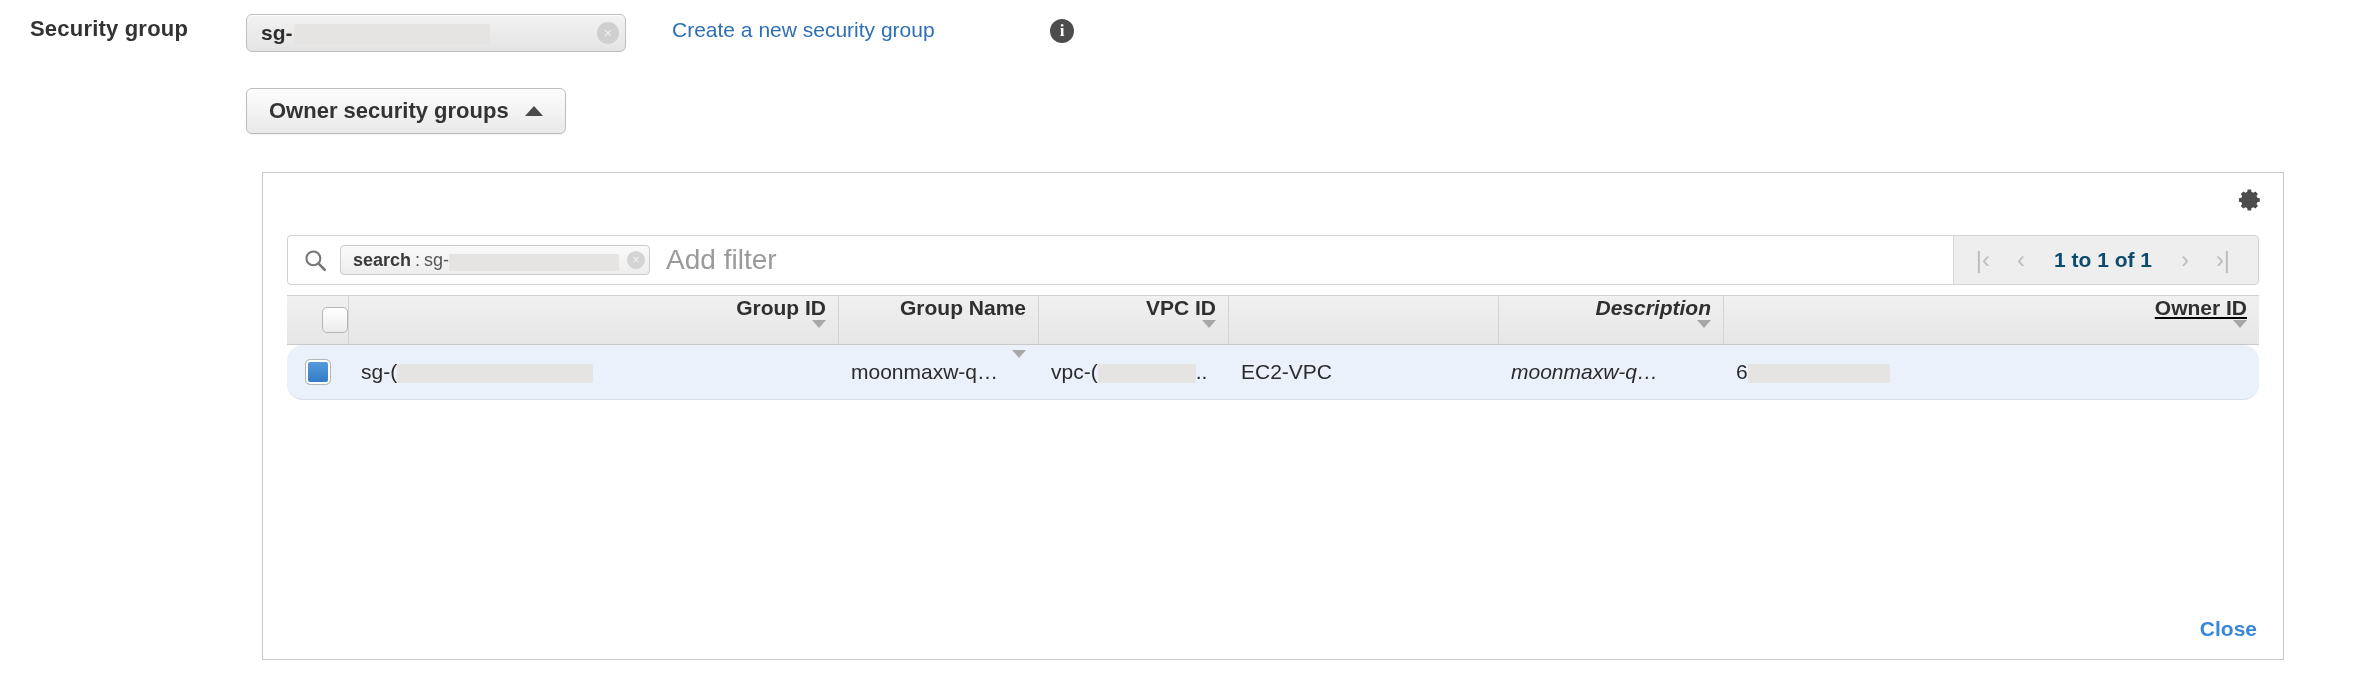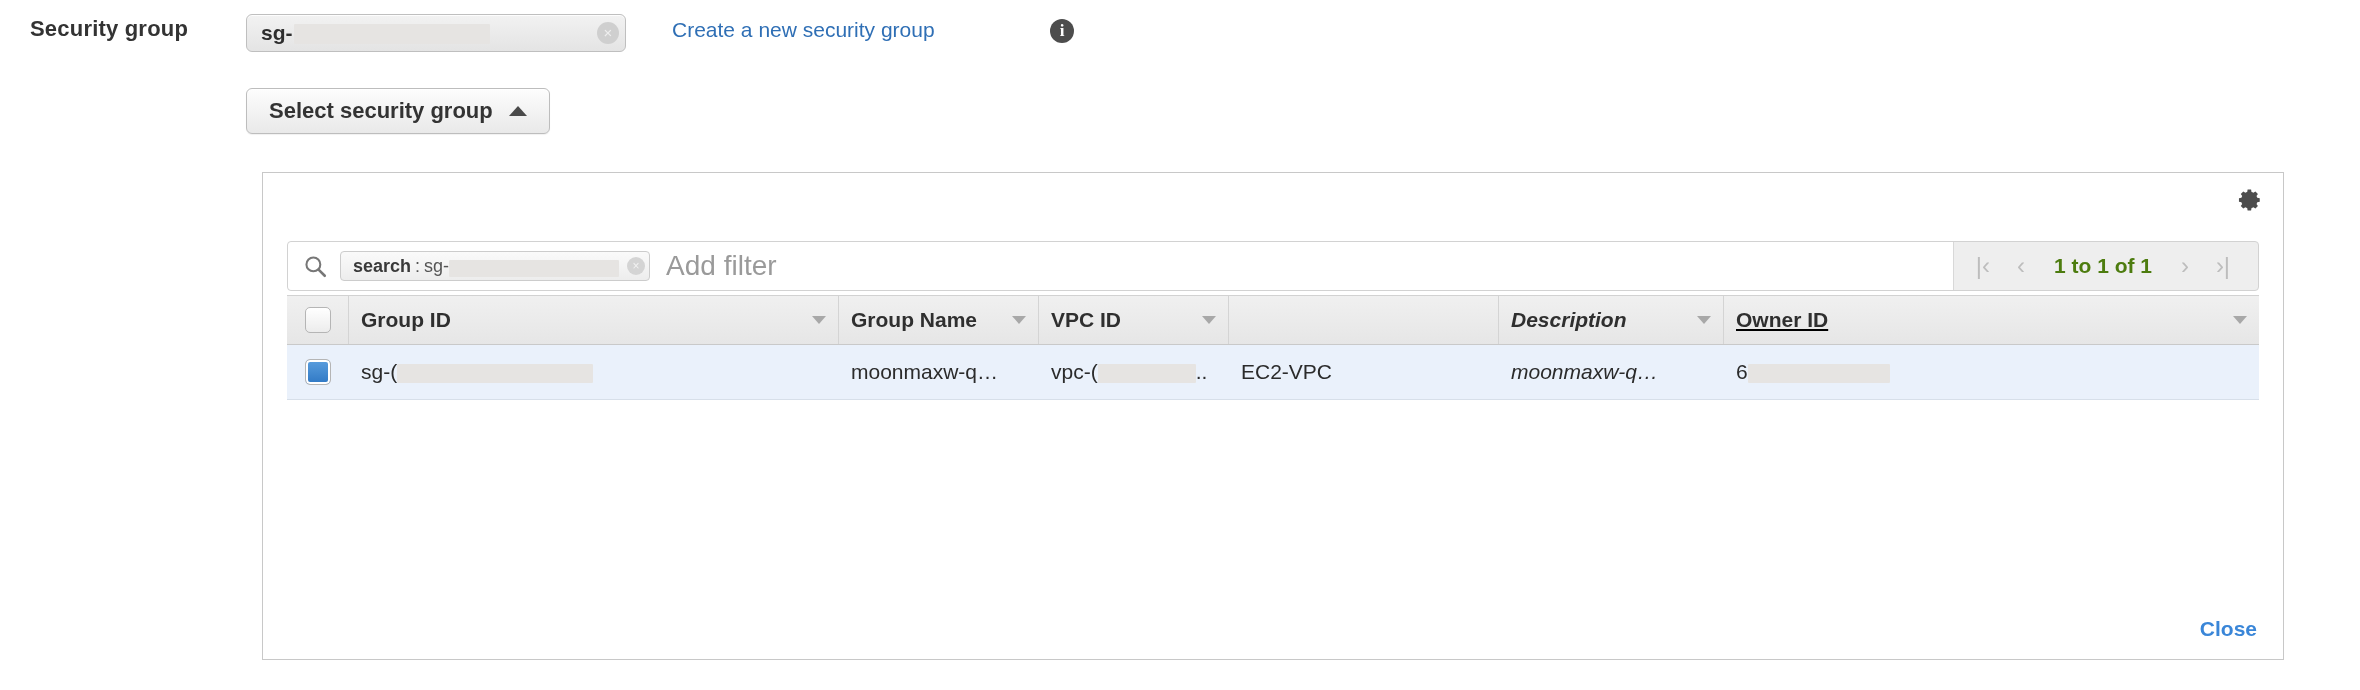--- a/index.html
+++ b/index.html
@@ -154,21 +154,21 @@
     cursor: pointer;
   }
   .gear {
     width: 26px; height: 26px;
     display: block;
   }
 
   .toolbar {
     position: absolute;
     left: 24px;
-    top: 68px;
+    top: 62px;
     right: 24px;
     height: 50px;
     background: #eeeeee;
     border: 1px solid #d2d2d2;
     border-radius: 4px;
     box-sizing: border-box;
     display: flex;
     align-items: center;
   }
   .search-box {
@@ -249,21 +249,21 @@
     text-align: center;
     font-size: 24px;
     color: #bdbdbd;
     cursor: default;
     user-select: none;
     font-family: "Liberation Sans", sans-serif;
   }
   .pg-count {
     font-size: 21px;
     font-weight: bold;
-    color: #4d7c0f;
+    color: #0c4a6e;
     padding: 0 14px;
     white-space: nowrap;
   }
 
   
   .table {
     position: absolute;
     left: 24px;
     top: 122px;
     right: 24px;
@@ -271,26 +271,27 @@
   .thead {
     display: flex;
     align-items: stretch;
     height: 48px;
     background: linear-gradient(#f0f0f0, #e6e6e6);
     border-top: 1px solid #d2d2d2;
     border-bottom: 1px solid #c9c9c9;
   }
   .th {
     display: flex;
-    align-items: center;
+    align-items: flex-end;
     border-right: 1px solid #d4d4d4;
     padding: 0 12px;
     box-sizing: border-box;
     cursor: pointer;
     position: relative;
+    flex-direction: column;
   }
   .th:last-child { border-right: none; text-decoration: underline; }
   .th-label {
     font-size: 21px;
     font-weight: bold;
     color: #2f2f2f;
     white-space: nowrap;
   }
   .th-caret {
     margin-left: auto;
@@ -321,20 +322,21 @@
     border-color: #b5b5b5;
     box-shadow: inset 0 0 0 2px #ffffff;
   }
 
   .trow {
     display: flex;
     align-items: stretch;
     height: 54px;
     background: #eaf1fb;
     border-bottom: 1px solid #d7dfe9;
+    border-radius: 16px;
   }
   .td {
     display: flex;
     align-items: center;
     padding: 0 12px;
     box-sizing: border-box;
     font-size: 21px;
     color: #2b2b2b;
     white-space: nowrap;
     overflow: hidden;
@@ -364,21 +366,21 @@
   <span class="token-text">sg-</span>
   <span class="redact token-redact"></span>
   <span class="token-clear">×</span>
 </div>
 
 <a class="create-link">Create a new security group</a>
 
 <div class="info-icon">i</div>
 
 <div class="select-btn">
-  <span class="select-btn-label">Select security group</span>
+  <span class="select-btn-label">Owner security groups</span>
   <span class="caret-up"></span>
 </div>
 
 <div class="panel">
 
   <div class="gear-wrap">
     <svg class="gear" viewBox="0 0 24 24" aria-hidden="true">
       <path fill="#4d4d4d" d="M12 8.4a3.6 3.6 0 100 7.2 3.6 3.6 0 000-7.2zm0 5.4a1.8 1.8 0 110-3.6 1.8 1.8 0 010 3.6z"></path>
       <path fill="#4d4d4d" d="M21 13.6v-3.2l-2.3-.4a7 7 0 00-.7-1.7l1.3-1.9-2.3-2.3-1.9 1.3a7 7 0 00-1.7-.7L13 2.4H9.8l-.4 2.3a7 7 0 00-1.7.7L5.8 4.1 3.5 6.4l1.3 1.9a7 7 0 00-.7 1.7l-2.3.4v3.2l2.3.4c.16.6.4 1.17.7 1.7l-1.3 1.9 2.3 2.3 1.9-1.3c.53.3 1.1.54 1.7.7l.4 2.3H13l.4-2.3c.6-.16 1.17-.4 1.7-.7l1.9 1.3 2.3-2.3-1.3-1.9c.3-.53.54-1.1.7-1.7l2.3-.4z"></path>
     </svg>

